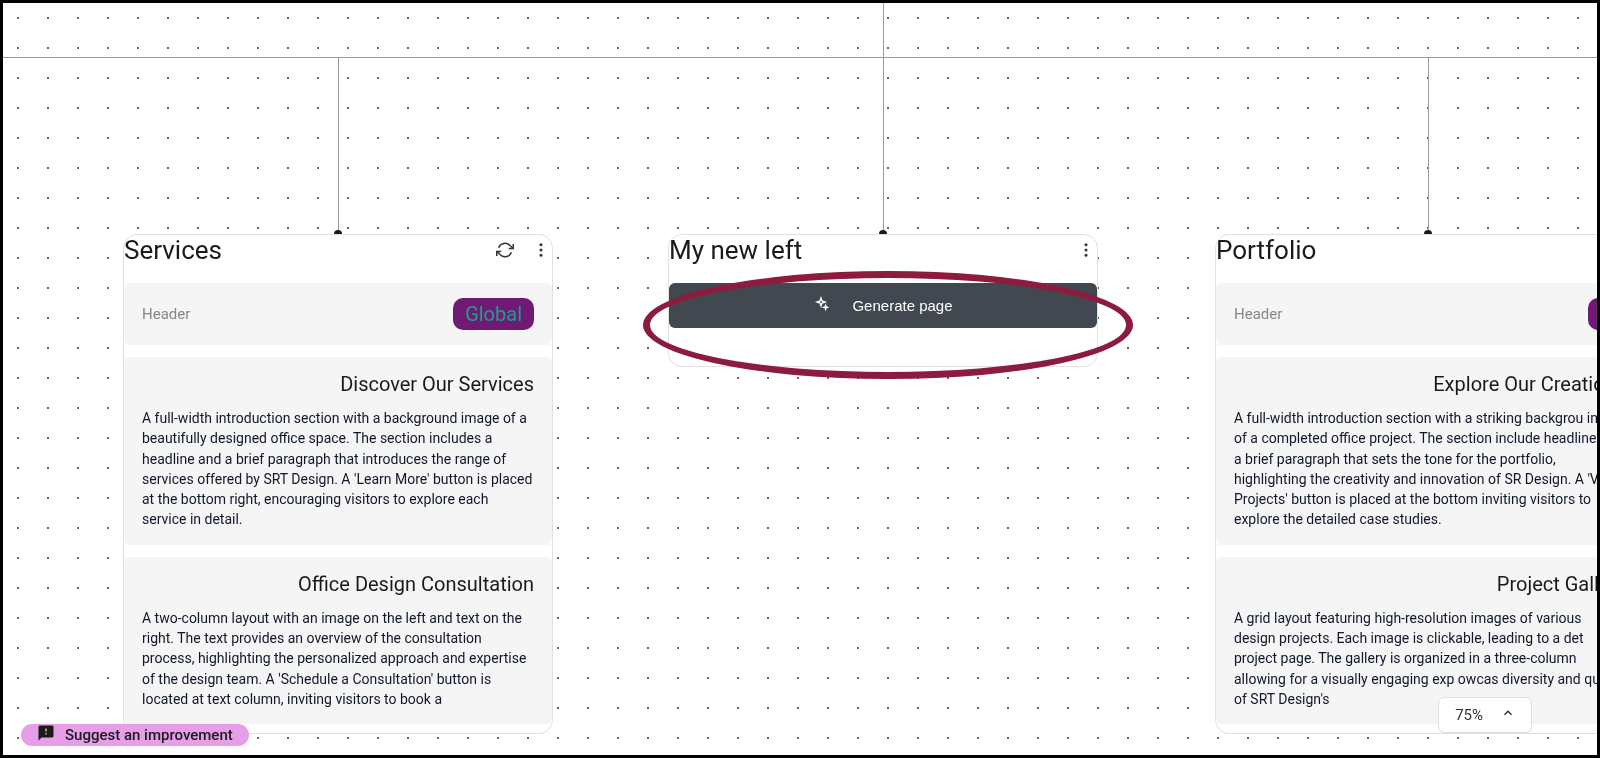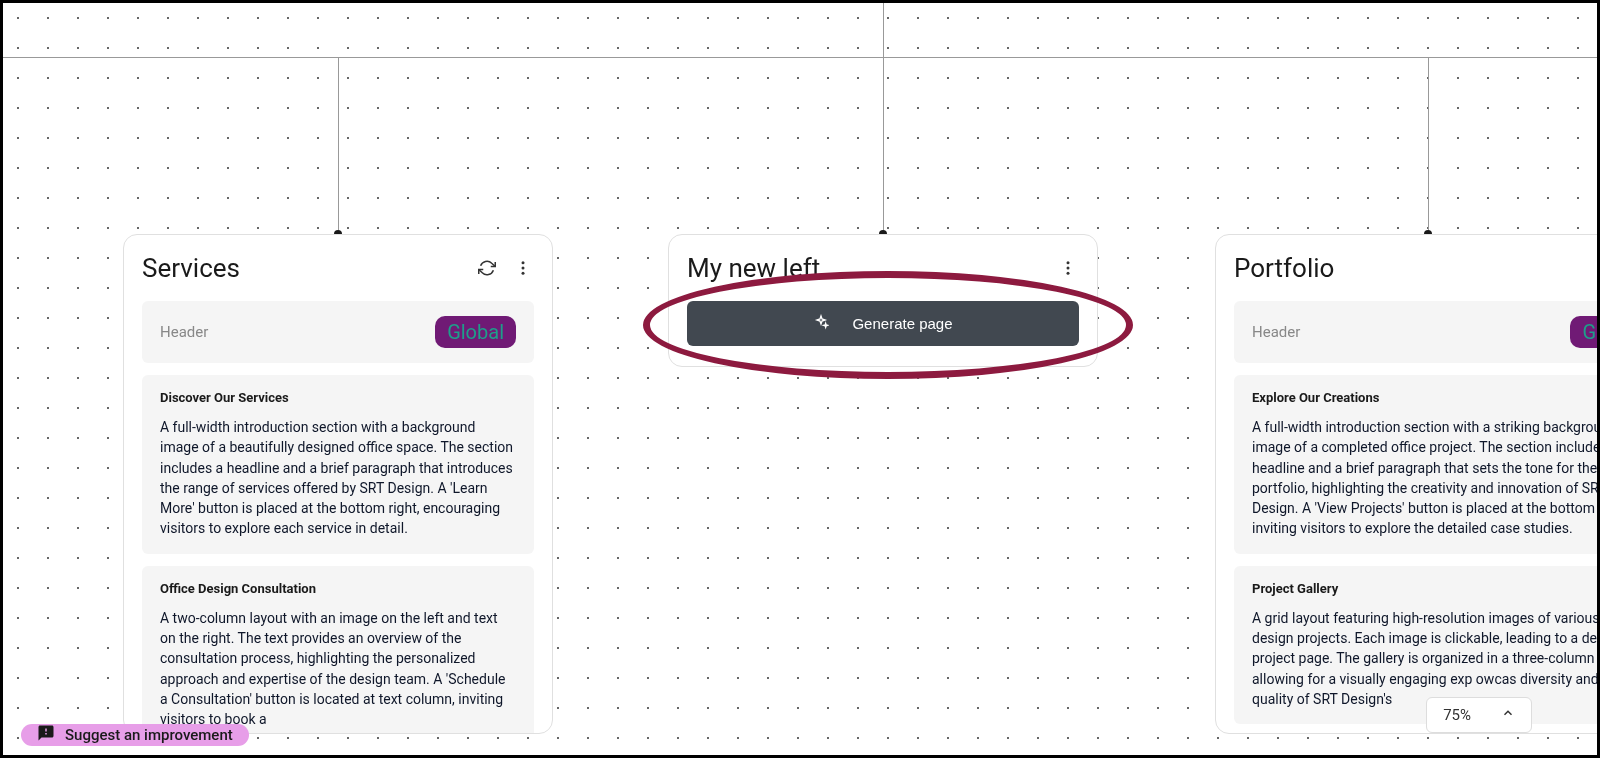--- a/index.html
+++ b/index.html
@@ -58,21 +58,20 @@
     }
     .nd1 { left: 331px; top: 227px; }
     .nd2 { left: 876px; top: 227px; }
     .nd3 { left: 1421px; top: 227px; }
 
     .card {
       position: absolute;
       background: #ffffff;
       border: 1px solid #e0e0e0;
       border-radius: 14px;
-      padding: 18px;
     }
     .card-services {
       left: 120px;
       top: 231px;
       width: 430px;
       height: 500px;
       overflow: hidden;
     }
     .card-newpage {
       left: 665px;
@@ -128,24 +127,25 @@
       color: #888;
     }
     .global-badge {
       background: #701a75;
       color: #1e9e8a;
       font-size: 20px;
       padding: 4px 12px;
       border-radius: 10px;
     }
     .section-title {
-      font-size: 13px;
-      font-weight: 700;
+      font-size: 20px;
+      font-weight: 400;
       color: #1a1a1a;
       margin-bottom: 12px;
+      text-align: right;
     }
     .section-desc {
       font-size: 14px;
       color: #0f172a;
       line-height: 1.45;
     }
     .generate-btn {
       width: 100%;
       background: #414850;
       color: #ffffff;
@@ -189,21 +189,21 @@
     .zoom-control {
       position: absolute;
       bottom: 22px;
       right: 65px;
       background: #ffffff;
       border: 1px solid #ddd;
       border-radius: 6px;
       padding: 8px 16px;
       display: flex;
       align-items: center;
-      gap: 30px;
+      gap: 18px;
       font-size: 15px;
       color: #333;
       cursor: pointer;
     }
   </style>
 </head>
 <body>
 
 <div class="canvas">
   <div class="horizontal-line"></div>

